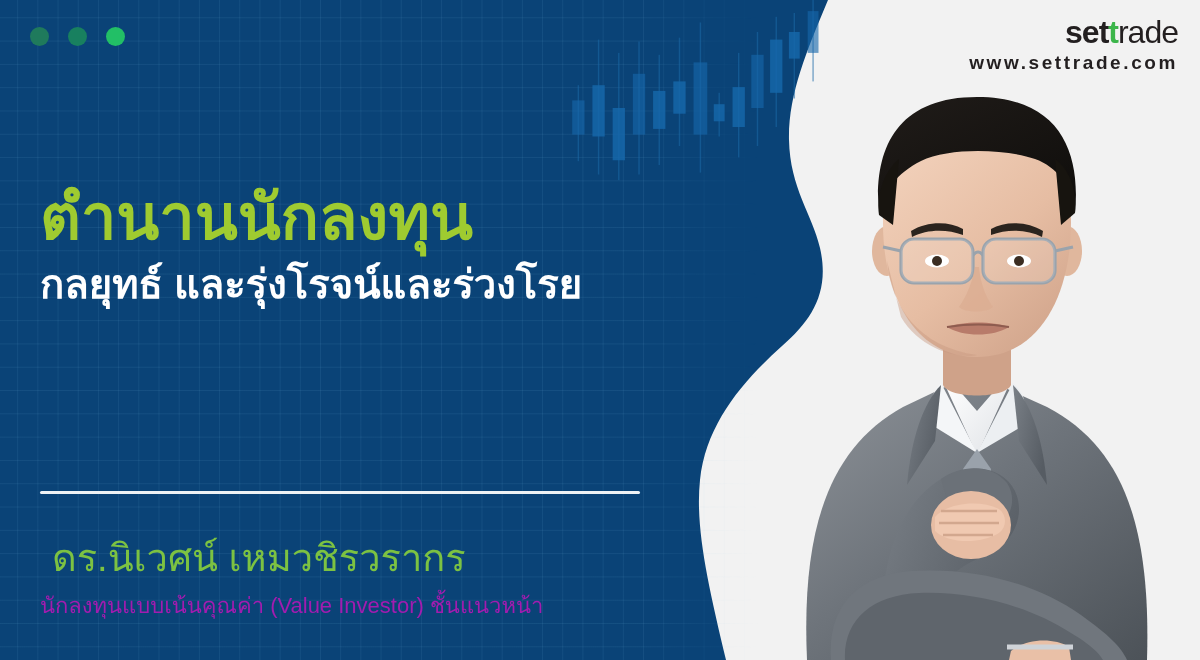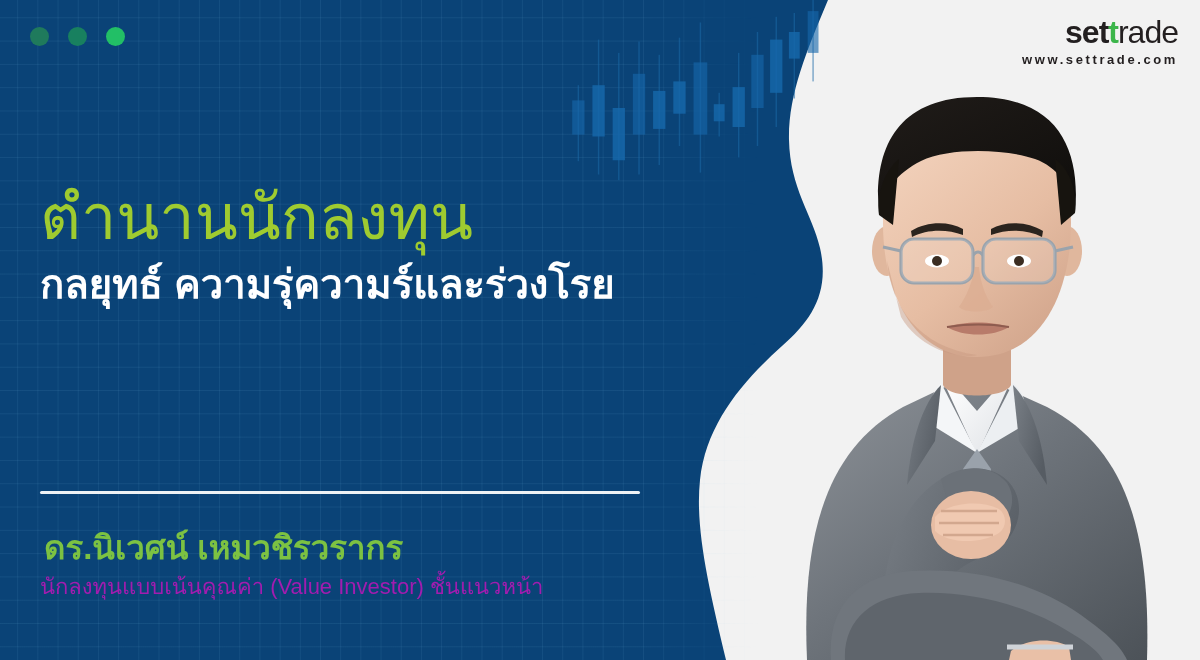--- a/index.html
+++ b/index.html
@@ -71,21 +71,21 @@
   .headline-block {
     position: absolute;
     left: 40px;
     top: 186px;
     width: 720px;
   }
   .headline {
     margin: 0;
     font-size: 63px;
     line-height: 1.0;
-    font-weight: normal;
+    font-weight: bold;
     color: #9fcb30;
     letter-spacing: 0px;
     white-space: nowrap;
   }
   .subheadline {
     margin: 14px 0 0 0;
     font-size: 40px;
     line-height: 1.05;
     font-weight: bold;
     color: #ffffff;
@@ -104,24 +104,24 @@
   }
 
   
   .speaker-block {
     position: absolute;
     left: 40px;
     top: 525px;
     width: 700px;
   }
   .speaker-name {
-    margin: 4px;
-    font-size: 33px;
+    margin: 12px;
+    font-size: 38px;
     line-height: 1.15;
-    font-weight: bold;
+    font-weight: normal;
     color: #7cc242;
     white-space: nowrap;
   }
   .speaker-role {
     margin: 7px 0 0 0;
     font-size: 22px;
     line-height: 1.2;
     font-weight: normal;
     color: #7cc242;
     white-space: nowrap;
@@ -138,21 +138,21 @@
     font-size: 32px;
     line-height: 1;
     letter-spacing: -1px;
     white-space: nowrap;
   }
   .logo-set { font-weight: bold; color: #231f20; }
   .logo-t   { font-weight: bold; color: #3cb54a; }
   .logo-rade{ font-weight: normal; color: #231f20; }
   .logo-url {
     margin-top: 4px;
-    font-size: 13px;
+    font-size: 19px;
     font-weight: bold;
     color: #231f20;
     letter-spacing: 2.6px;
     white-space: nowrap;
   }
 
   
   .portrait {
     position: absolute;
     left: 735px;
@@ -213,21 +213,21 @@
   </svg>
 
   <div class="dots">
     <span class="dot" style="background: rgb(31, 122, 92);"></span>
     <span class="dot" style="background: rgb(24, 128, 95);"></span>
     <span class="dot" style="background: rgb(34, 191, 102);"></span>
   </div>
 
   <div class="headline-block">
     <h1 class="headline" style="color: rgb(159, 203, 48);">ตำนานนักลงทุน</h1>
-    <h2 class="subheadline" style="color: rgb(255, 255, 255);">กลยุทธ์ ความรุ่ความร์และร่วงโรย</h2>
+    <h2 class="subheadline" style="color: rgb(255, 255, 255);">กลยุทธ์ และรุ่งโรจน์และร่วงโรย</h2>
   </div>
 
   <div class="divider" style="background: rgb(238, 242, 245);"></div>
 
   <div class="speaker-block">
     <div class="speaker-name" style="color: rgb(124, 194, 66);">ดร.นิเวศน์ เหมวชิรวรากร</div>
     <div class="speaker-role" style="color: #a21caf;">นักลงทุนแบบเน้นคุณค่า (Value Investor) ชั้นแนวหน้า</div>
   </div>
 
   <div class="logo">

